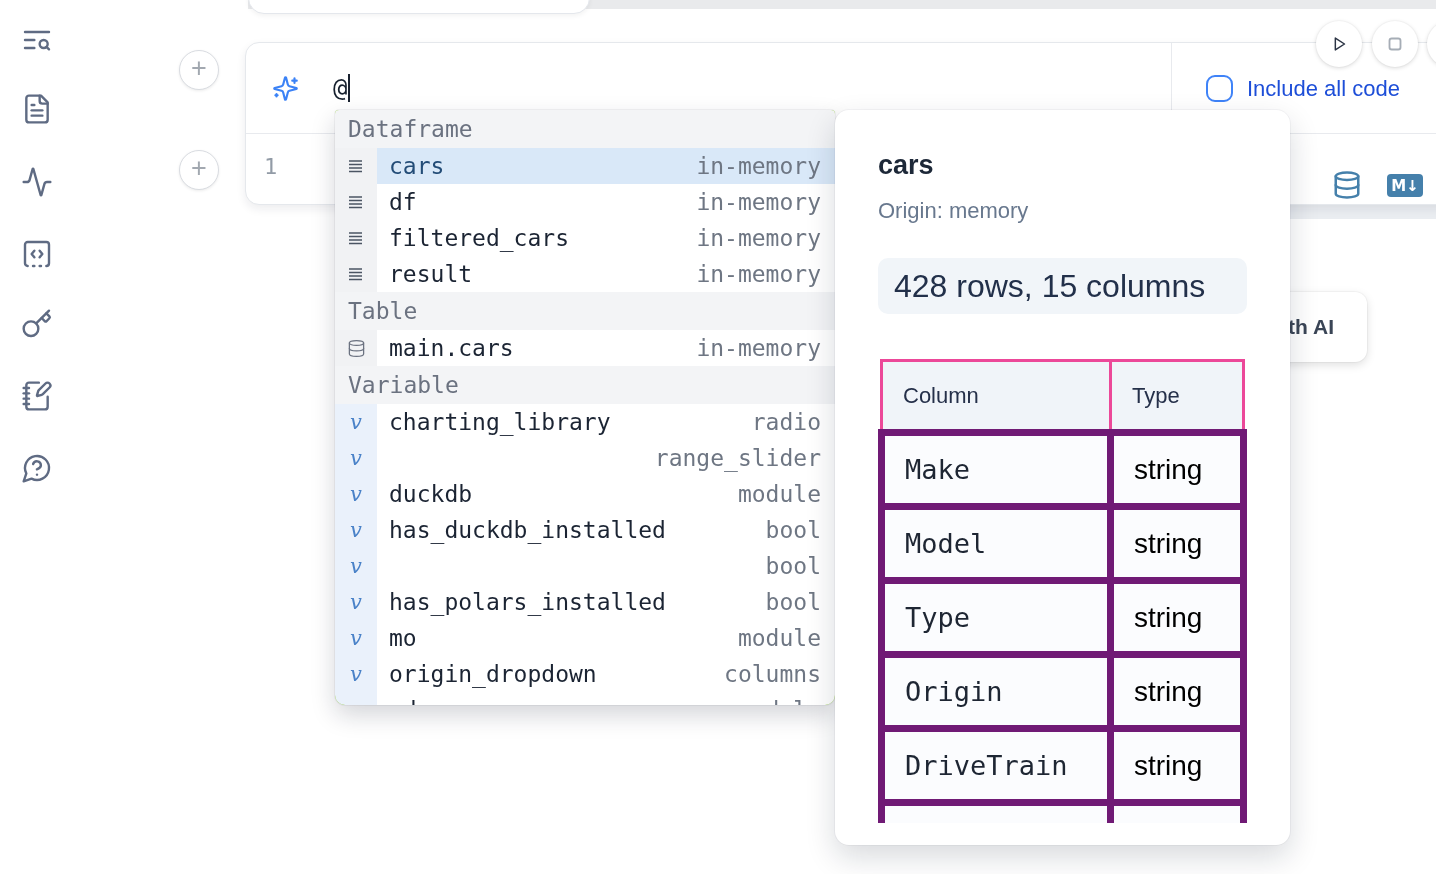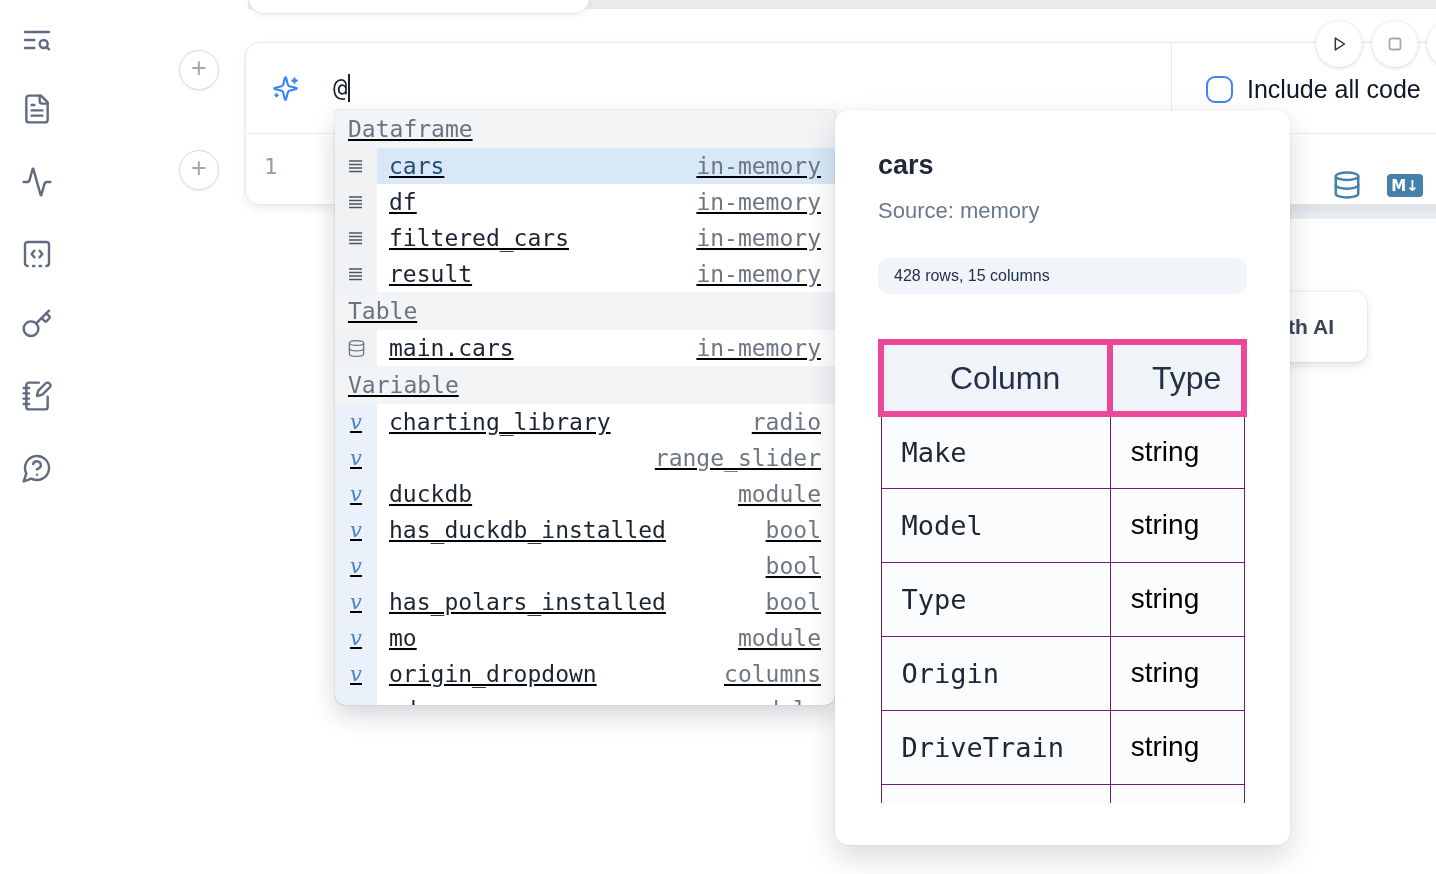--- a/index.html
+++ b/index.html
@@ -29,21 +29,21 @@
   
   #main-cell { position:absolute; left:245px; top:42px; width:1215px; height:163px; background:#fff;
                border:1px solid #e5e8ec; border-radius:14px; box-shadow:0 4px 10px rgba(20,30,50,0.08); z-index:2; }
   .ai-row { position:relative; height:91px; border-bottom:1px solid #e8eaee; display:flex; align-items:center; padding-left:26px; }
   .sparkle { width:27px; height:27px; flex-shrink:0; }
   .ai-text { margin-left:34px; font-size:24px; color:#16202e; font-family:"DejaVu Sans Mono",monospace; }
   .cursor { display:inline-block; width:2px; height:28px; background:#1a2230; margin-left:1px; vertical-align:-6px; }
   .v-divider { position:absolute; left:925px; top:0; height:90px; border-left:1px solid #e8eaee; }
   .include { position:absolute; left:960px; top:32px; display:flex; align-items:center; gap:14px; }
   .checkbox { width:27px; height:27px; border:2.5px solid #3f83f8; border-radius:9px; background:#fff; cursor:pointer; }
-  .include-label { font-size:25px; color:#0f172a; }
+  .include-label { font-size:22px; color:#1d4ed8; }
   .code-row { position:relative; height:70px; }
   .line-no { position:absolute; left:18px; top:20px; font-size:22px; color:#929ba6; }
   .db-btn { position:absolute; left:1086px; top:36px; width:30px; height:30px; cursor:pointer; }
   .md-badge { position:absolute; left:1141px; top:40px; width:36px; height:23px; background:#4580ab; border-radius:4px;
               color:#fff; font-family:"DejaVu Sans",sans-serif; font-weight:bold; font-size:15px;
               display:flex; align-items:center; justify-content:center; cursor:pointer; }
 
   #console-strip { position:absolute; left:1100px; top:205px; width:336px; height:14px; background:#eaedf1; z-index:1; }
 
   
@@ -53,44 +53,44 @@
   #gen-ai-card span { font-size:21px; font-weight:bold; color:#3a4556; white-space:nowrap; }
 
   
   .circle-btn { position:absolute; top:21px; width:46px; height:46px; border-radius:50%; background:#fff; z-index:6;
                 box-shadow:0 1px 4px rgba(0,0,0,0.15), 0 0 0 1px rgba(0,0,0,0.02);
                 display:flex; align-items:center; justify-content:center; cursor:pointer; }
 
   
   #autocomplete { position:absolute; left:335px; top:110px; width:500px; height:595px; background:#84cc16; z-index:20;
                   box-shadow:0 10px 24px rgba(15,23,42,0.18), 0 0 0 1px rgba(15,23,42,0.05);
-                  border-radius:4px 4px 10px 10px; overflow:hidden; font-family:"DejaVu Sans Mono",monospace;text-decoration:underline; }
+                  border-radius:4px 4px 10px 10px; overflow:hidden; font-family:"DejaVu Sans Mono",monospace; }
   .ac-header { height:38px; line-height:38px; background:#f3f4f6; color:#6b7280; font-size:23px; padding-left:13px; }
   .ac-row { height:36px; display:flex; }
   .ac-gutter { width:42px; height:100%; background:#f1f2f4; display:flex; align-items:center; justify-content:center; flex-shrink:0; }
   .var-section .ac-gutter { background:#eaf1fb; }
   .ac-main { flex:1; display:flex; align-items:center; padding:0 14px 0 12px; overflow:hidden; background:#fff; }
   .ac-label { font-size:23px; color:#1b2433; white-space:nowrap; flex-shrink:0; }
   .ac-type { margin-left:auto; padding-left:24px; font-size:23px; color:#6e7683; white-space:nowrap; flex-shrink:0; }
   .ac-row.selected .ac-main { background:#d9e8f8; }
   .ac-row.selected .ac-label { color:#234c77; }
   .var-glyph { font-family:"DejaVu Serif",serif; font-style:italic; font-size:21px; color:#4a82c8; line-height:1; }
 
   
   #preview { position:absolute; left:835px; top:110px; width:455px; height:735px; background:#fff; border-radius:14px;
              box-shadow:0 12px 30px rgba(15,23,42,0.16), 0 0 0 1px rgba(15,23,42,0.04); z-index:30; padding:0 43px; }
   .pv-title { margin-top:38px; font-size:27px; font-weight:bold; color:#1d2838; line-height:34px; }
   .pv-source { margin-top:16px; font-size:22px; color:#68788e; line-height:26px; }
-  .pv-badge { margin-top:34px; height:36px; background:#f1f5f9; border-radius:10px; display:flex; align-items:center;
-              padding-left:16px; font-size:16px; color:#22304a; }
+  .pv-badge { margin-top:34px; height:56px; background:#f1f5f9; border-radius:10px; display:flex; align-items:center;
+              padding-left:16px; font-size:32px; color:#22304a; }
   .pv-table-wrap { margin-top:45px; height:464px; overflow:hidden; }
   .pv-table { width:100%; border-collapse:collapse; }
-  .pv-table th { height:72px; background:#f0f4f9; border:6px solid #ec4899; font-size:32px; font-weight:normal;
-                 color:#25304a; text-align:center; padding-left:20px; }
-  .pv-table td { height:74px; background:#fbfcfe; border:1px solid #701a75; padding-left:20px; }
+  .pv-table th { height:72px; background:#f0f4f9; border:3px solid #ec4899; font-size:22px; font-weight:normal;
+                 color:#25304a; text-align:left; padding-left:20px; }
+  .pv-table td { height:74px; background:#fbfcfe; border:7px solid #701a75; padding-left:20px; }
   .pv-col-name { font-family:"DejaVu Sans Mono",monospace; font-size:27px; color:#1e2633; }
   .pv-col-type { font-size:28px; color:#000000; }
   .th-col { width:232px; } .th-type { width:136px; }
 </style>
 </head>
 <body>
 
 <div id="top-band"></div>
 <div id="top-box"></div>
 
@@ -368,21 +368,21 @@
             <span class="ac-type">module</span>
           </div>
         </div>
       </div>
   </div>
 
 </div>
 
 <div id="preview">
   <div class="pv-title">cars</div>
-  <div class="pv-source">Source: memory</div>
+  <div class="pv-source">Origin: memory</div>
   <div class="pv-badge">428 rows, 15 columns</div>
   <div class="pv-table-wrap">
     <table class="pv-table">
       <thead>
         <tr>
           <th class="th-col">Column</th>
           <th class="th-type">Type</th>
         </tr>
       </thead>
       <tbody>

